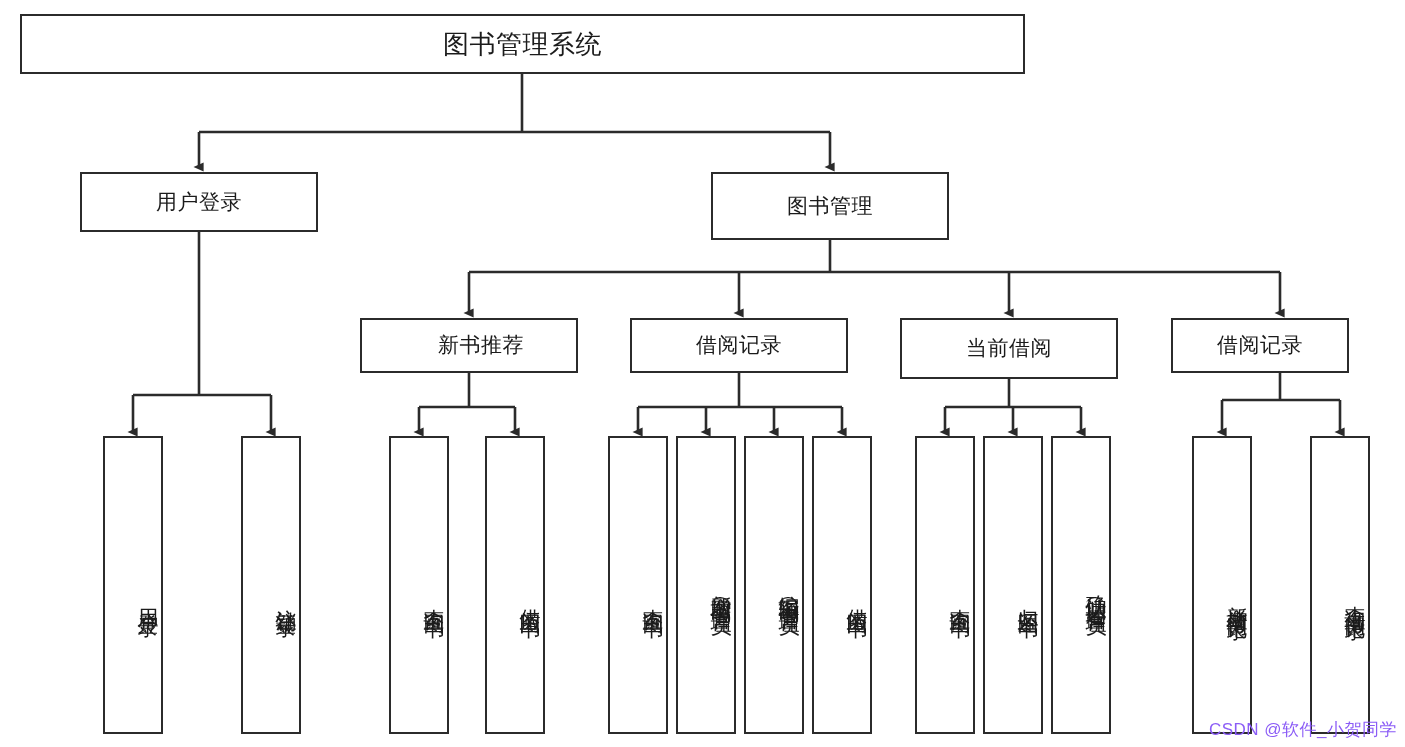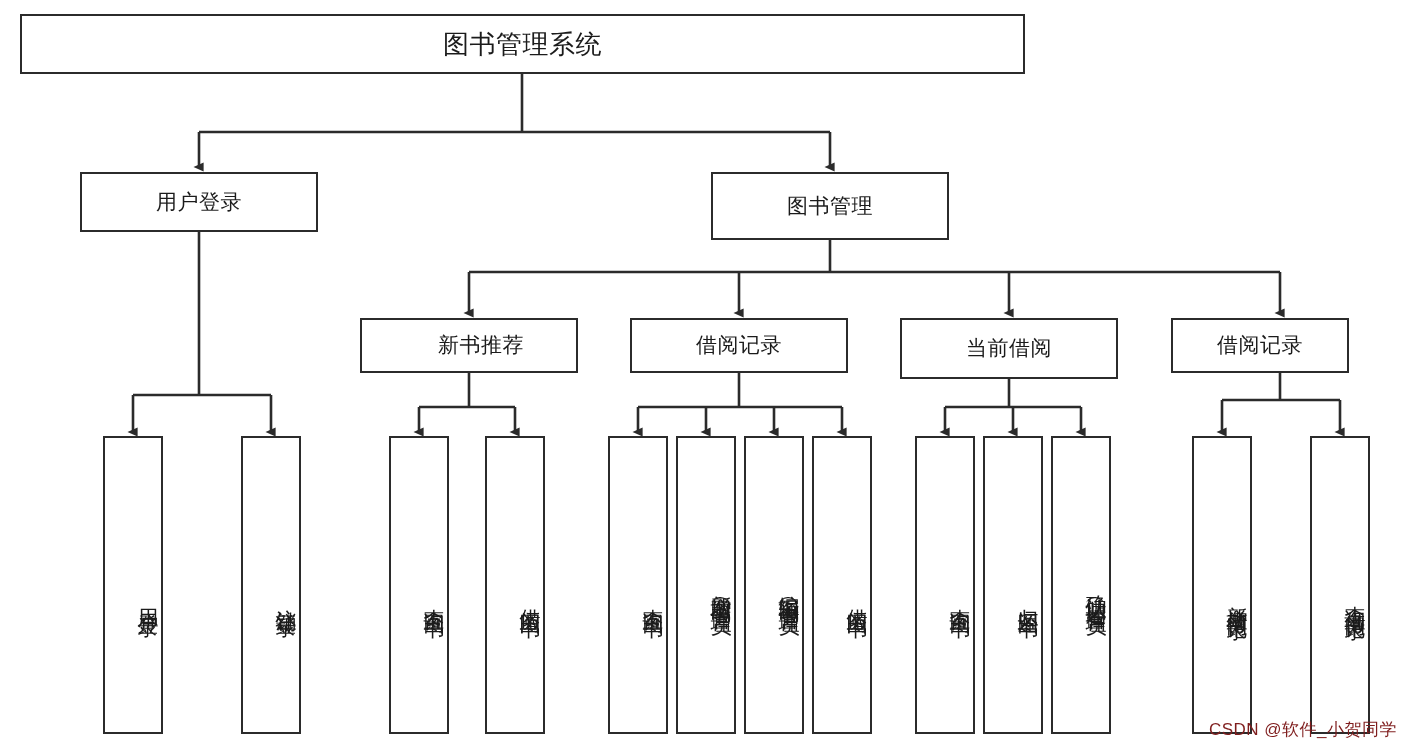--- a/index.html
+++ b/index.html
@@ -57,21 +57,21 @@
     padding-top: 12px;
   }
   .node-root {
     font-size: 26px;
   }
   .watermark {
     position: absolute;
     right: 8px;
     bottom: 6px;
     font-size: 17px;
-    color: #7f1d1d;
+    color: #8b5cf6;
     letter-spacing: 0.5px;
     z-index: 5;
     white-space: nowrap;
     font-family: "Liberation Sans", "DejaVu Sans", sans-serif;
   }
 </style>
 </head>
 <body>
 
 <div id="canvas">

